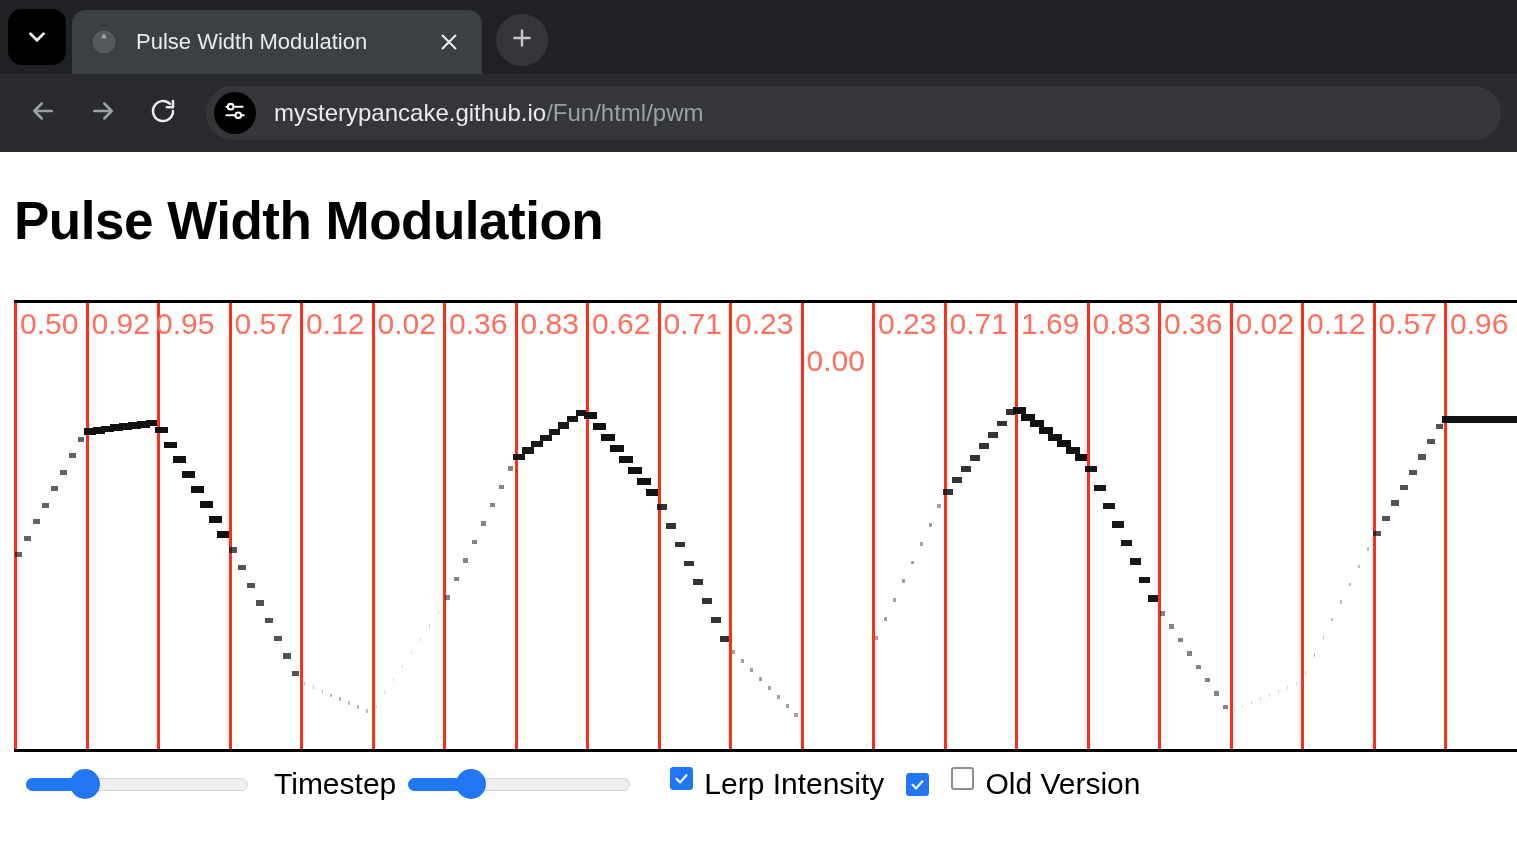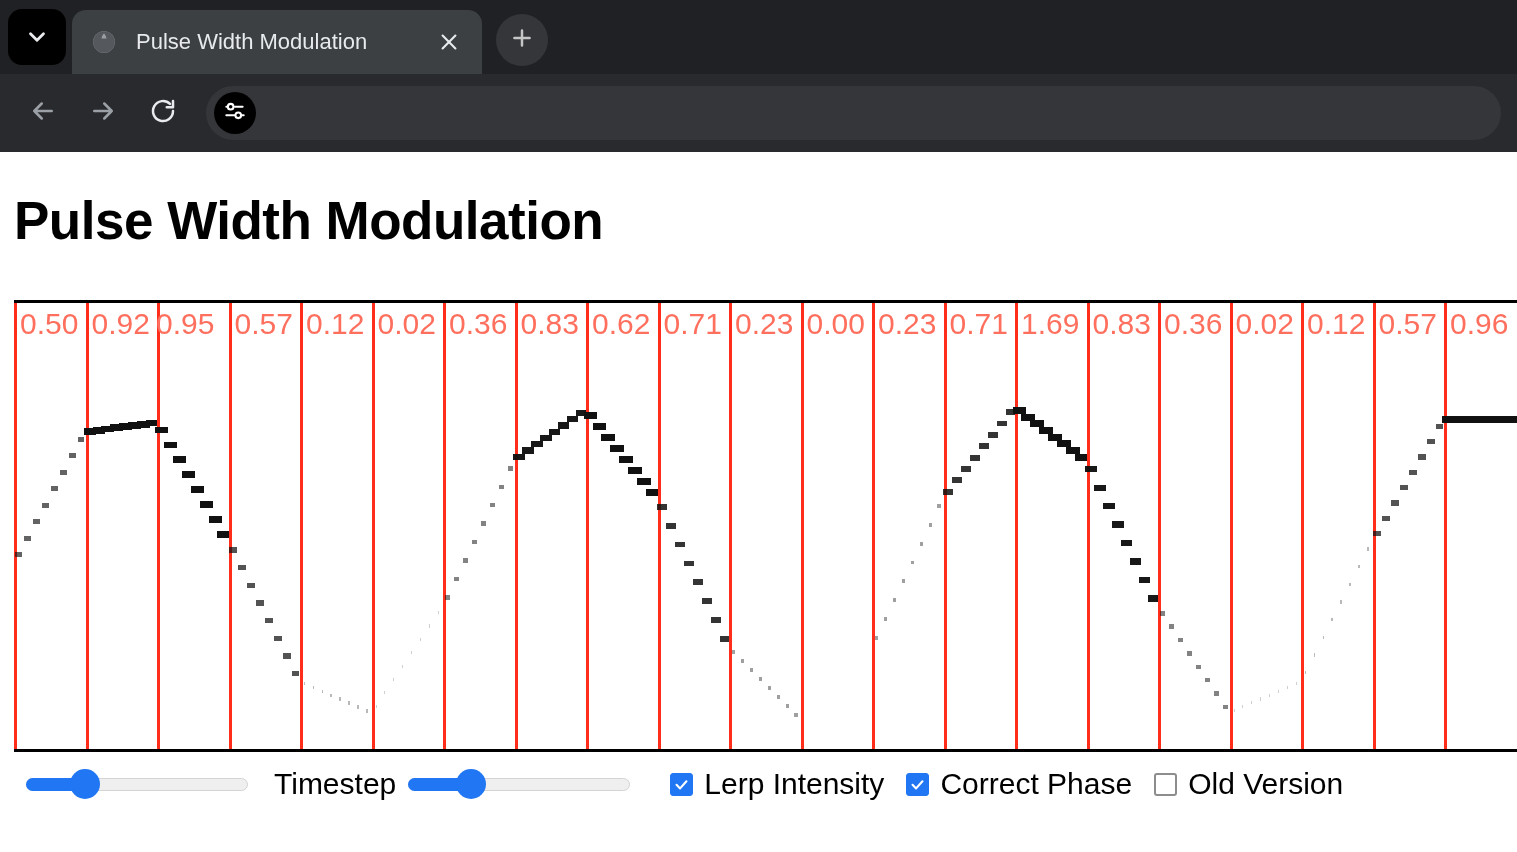--- a/index.html
+++ b/index.html
@@ -209,21 +209,21 @@
   }
   .slider-thumb {
     position: absolute;
     top: 0;
     width: 30px; height: 30px;
     background: #2176f3;
     border-radius: 50%;
   }
   .checkbox-group {
     display: flex;
-    align-items: center;
+    align-items: flex-start;
     margin-left: 22px;
     cursor: pointer;
     flex: 0 0 auto;
   }
   .checkbox {
     width: 23px; height: 23px;
     border-radius: 3px;
     flex: 0 0 auto;
     display: flex; align-items: center; justify-content: center;
     cursor: pointer;
@@ -311,20 +311,21 @@
           <svg width="26" height="26" viewBox="0 0 24 24">
             <circle cx="8" cy="8" r="2.6" fill="none" stroke="#ffffff" stroke-width="1.9"></circle>
             <path d="M12 8h7" stroke="#ffffff" stroke-width="1.9" stroke-linecap="round"></path>
             <path d="M4 8h1.4" stroke="#ffffff" stroke-width="1.9" stroke-linecap="round"></path>
             <circle cx="15" cy="16" r="2.6" fill="none" stroke="#ffffff" stroke-width="1.9"></circle>
             <path d="M4 16h8" stroke="#ffffff" stroke-width="1.9" stroke-linecap="round"></path>
             <path d="M18.6 16H20" stroke="#ffffff" stroke-width="1.9" stroke-linecap="round"></path>
           </svg>
         </span>
       </div>
+      <div id="omnibox-url"><span>mysterypancake.github.io</span><span class="url-path">/Fun/html/pwm</span></div>
     </div>
   </div>
 </div>
 
 <div id="page">
 
   <h1 id="page-title">Pulse Width Modulation</h1>
 
   <div id="chart-wrap">
     <div id="chart-canvas">
@@ -432,21 +433,21 @@
         <div class="period-label" style="left: 721px;">0.23</div>
         <div class="pwm-dash" style="left: 717.876px; top: 346.794px; width: 3.18622px; height: 3.92px; opacity: 0.3985;"></div>
         <div class="pwm-dash" style="left: 726.813px; top: 355.821px; width: 3.18622px; height: 3.92px; opacity: 0.3985;"></div>
         <div class="pwm-dash" style="left: 735.751px; top: 364.849px; width: 3.18622px; height: 3.92px; opacity: 0.3985;"></div>
         <div class="pwm-dash" style="left: 744.688px; top: 373.876px; width: 3.18622px; height: 3.92px; opacity: 0.3985;"></div>
         <div class="pwm-dash" style="left: 753.626px; top: 382.904px; width: 3.18622px; height: 3.92px; opacity: 0.3985;"></div>
         <div class="pwm-dash" style="left: 762.563px; top: 391.931px; width: 3.18622px; height: 3.92px; opacity: 0.3985;"></div>
         <div class="pwm-dash" style="left: 771.501px; top: 400.959px; width: 3.18622px; height: 3.92px; opacity: 0.3985;"></div>
         <div class="pwm-dash" style="left: 780.438px; top: 409.986px; width: 3.18622px; height: 3.92px; opacity: 0.3985;"></div>
         <div class="period-line" style="left: 786.5px;"></div>
-        <div class="period-label" style="left: 792.5px;">0.00</div>
+        <div class="period-label" style="left: 792.5px; margin-top: 37px;">0.00</div>
         <div class="period-line" style="left: 858px;"></div>
         <div class="period-label" style="left: 864px;">0.23</div>
         <div class="pwm-dash" style="left: 860.876px; top: 332.86px; width: 3.18622px; height: 3.92px; opacity: 0.3985;"></div>
         <div class="pwm-dash" style="left: 869.813px; top: 314.02px; width: 3.18622px; height: 3.92px; opacity: 0.3985;"></div>
         <div class="pwm-dash" style="left: 878.751px; top: 295.18px; width: 3.18622px; height: 3.92px; opacity: 0.3985;"></div>
         <div class="pwm-dash" style="left: 887.688px; top: 276.34px; width: 3.18622px; height: 3.92px; opacity: 0.3985;"></div>
         <div class="pwm-dash" style="left: 896.626px; top: 257.5px; width: 3.18622px; height: 3.92px; opacity: 0.3985;"></div>
         <div class="pwm-dash" style="left: 905.563px; top: 238.66px; width: 3.18622px; height: 3.92px; opacity: 0.3985;"></div>
         <div class="pwm-dash" style="left: 914.501px; top: 219.82px; width: 3.18622px; height: 3.92px; opacity: 0.3985;"></div>
         <div class="pwm-dash" style="left: 923.438px; top: 200.98px; width: 3.18622px; height: 3.92px; opacity: 0.3985;"></div>
@@ -556,21 +557,20 @@
       </span>
       <span class="checkbox-label">Lerp Intensity</span>
     </div>
 
     <div class="checkbox-group">
       <span class="checkbox checked">
         <svg width="17" height="17" viewBox="0 0 24 24">
           <path d="M5 12.5l5 5 9-10" fill="none" stroke="#ffffff" stroke-width="3" stroke-linecap="round" stroke-linejoin="round"></path>
         </svg>
       </span>
-      <span class="checkbox-label">Correct Phase</span>
     </div>
 
     <div class="checkbox-group">
       <span class="checkbox unchecked"></span>
       <span class="checkbox-label">Old Version</span>
     </div>
   </div>
 </div>
 
 </body></html>

